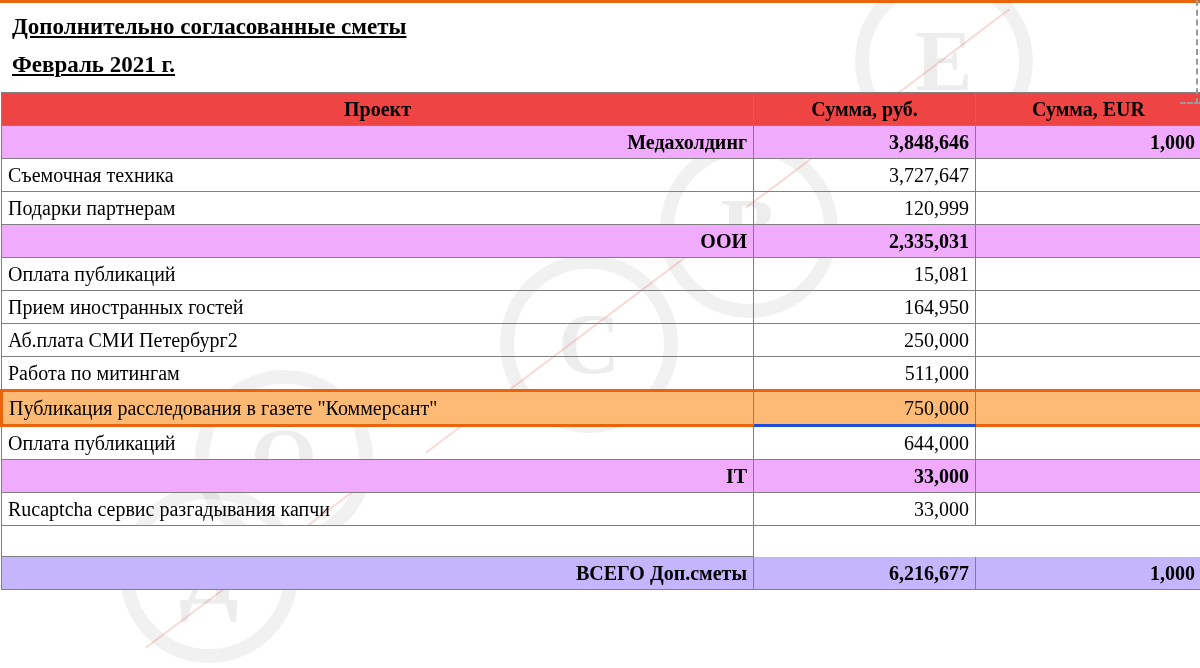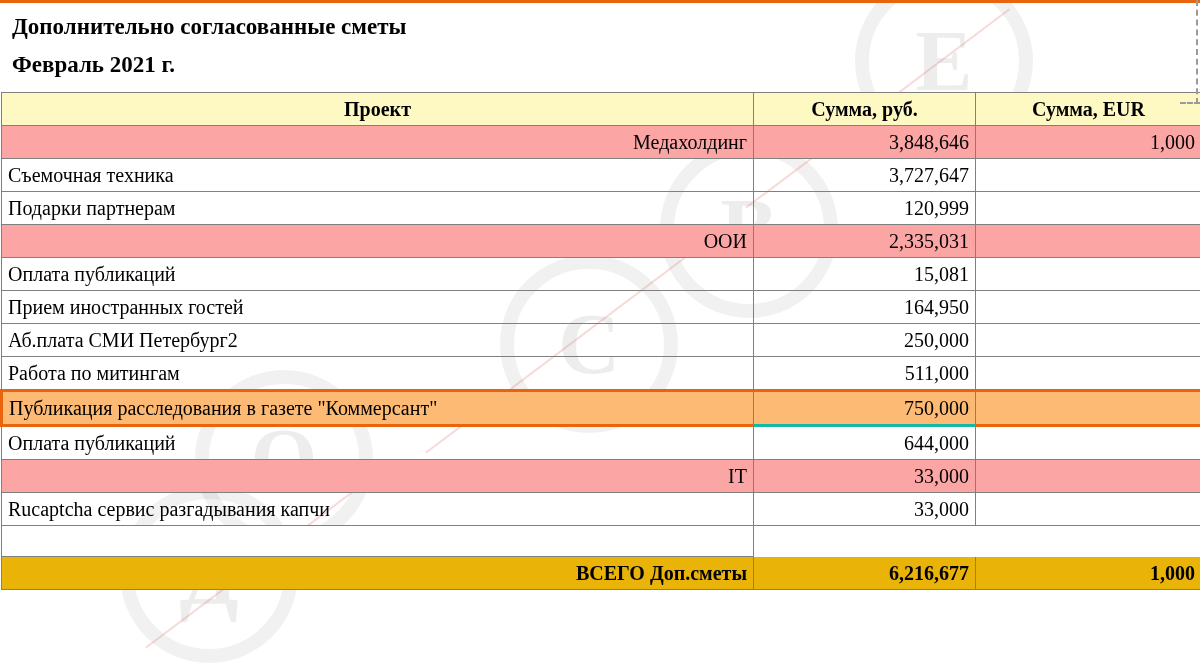--- a/index.html
+++ b/index.html
@@ -41,20 +41,21 @@
     transform-origin: 0 0;
   }
 
   
   .sheet {
     position: relative;
     z-index: 2;
   }
   .title-block {
     padding: 8px 16px 0 12px;
+    text-decoration: underline;
   }
   .title-line {
     font-size: 23px;
     font-weight: bold;
     line-height: 38px;
     white-space: nowrap;
   }
 
   
   .sel-top {
@@ -100,37 +101,37 @@
     vertical-align: middle;
     overflow: hidden;
     white-space: nowrap;
     background-clip: padding-box;
   }
   col.c-name  { width: 752px; }
   col.c-rub   { width: 222px; }
   col.c-eur   { width: 226px; }
 
   .hdr {
-    background: #fef9c3;
+    background: #ef4444;
     font-weight: bold;
     text-align: center;
     font-size: 21px;
     height: 38px;
   }
   .grp {
-    background: #fca5a5;
-    font-weight: normal;
+    background: #f0abfc;
+    font-weight: bold;
     text-align: right;
     font-size: 21px;
   }
   .num {
     text-align: right;
   }
   .total-row td {
-    background: #eab308;
+    background: #c4b5fd;
     font-weight: bold;
     font-size: 21px;
     height: 38px;
   }
   .total-row td.name { text-align: right; }
 
   
   tr.highlight td {
     background: #fdba74;
   }
@@ -139,21 +140,21 @@
     border-top: 3px solid #e8650d;
     border-bottom: 3px solid #e8650d;
   }
   tr.highlight td.last {
     border-right: 3px solid #e8650d;
     border-top: 3px solid #e8650d;
     border-bottom: 3px solid #e8650d;
   }
   tr.highlight td.mid {
     border-top: 3px solid #e8650d;
-    border-bottom: 3px solid #14b8a6;
+    border-bottom: 3px solid #1d4ed8;
   }
   tr.spacer td {
     border: 1px solid #808080;
     border-left-color: #808080;
     background: #ffffff;
     height: 30px;
   }
   tr.spacer td.blank-right {
     border-color: #ffffff;
     border-left: 1px solid #808080;

